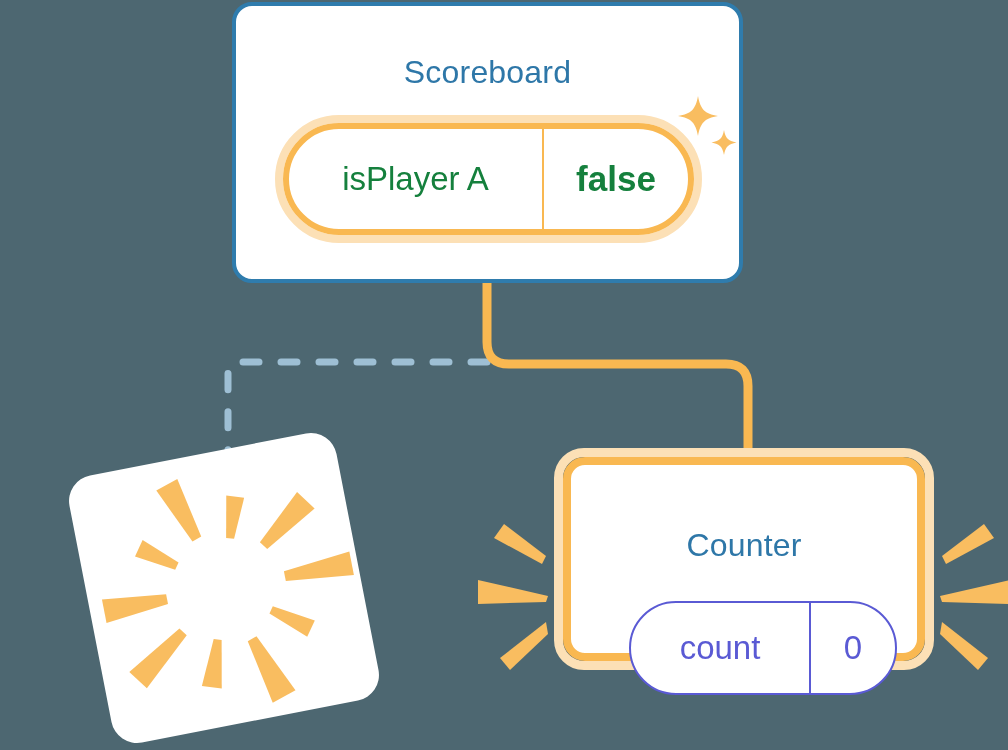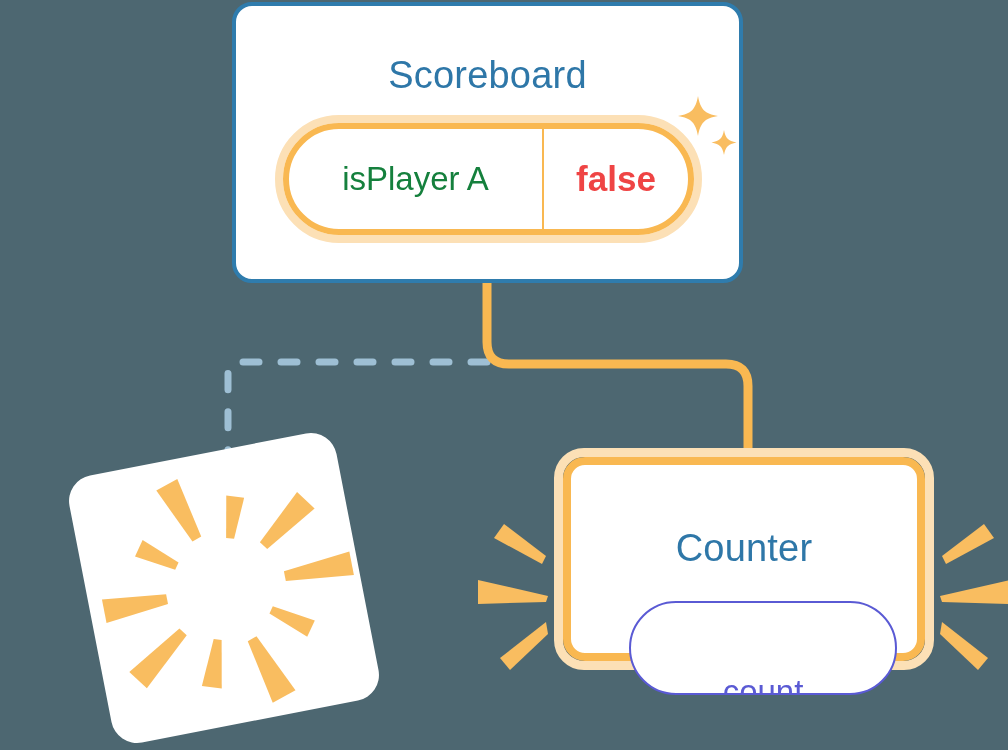--- a/index.html
+++ b/index.html
@@ -44,21 +44,21 @@
     border-radius: 20px;
     box-sizing: border-box;
     z-index: 5;
   }
   .card-title {
     position: absolute;
     left: 0;
     right: 0;
     text-align: center;
     color: #2e77a8;
-    font-size: 38px;
+    font-size: 32px;
     font-weight: 400;
     letter-spacing: 0.2px;
     white-space: nowrap;
   }
   .scoreboard-card .card-title { top: 48px; }
 
   
   .pill-outer {
     position: absolute;
     left: 275px;
@@ -98,21 +98,21 @@
     font-weight: 400;
     white-space: nowrap;
   }
   .pill-div-orange {
     flex: 0 0 2px;
     background: #f9b851;
     align-self: stretch;
   }
   .pill-val-scoreboard {
     flex: 1 1 auto;
-    color: #ef4444;
+    color: #15803d;
     font-size: 35px;
     font-weight: 700;
     white-space: nowrap;
   }
 
   
   .sparkles {
     position: absolute;
     left: 672px;
     top: 92px;
@@ -150,21 +150,20 @@
     top: 136px;
     width: 268px;
     height: 94px;
     box-sizing: border-box;
     border: 2px solid #5a5ad4;
     border-radius: 50px;
     background: #ffffff;
     display: flex;
     align-items: stretch;
     overflow: hidden;
-    flex-direction: column;
   }
   .pill-key-counter {
     flex: 0 0 178px;
     color: #5a5ad4;
     font-size: 33px;
     font-weight: 400;
     display: flex;
     align-items: center;
     justify-content: center;
     white-space: nowrap;

